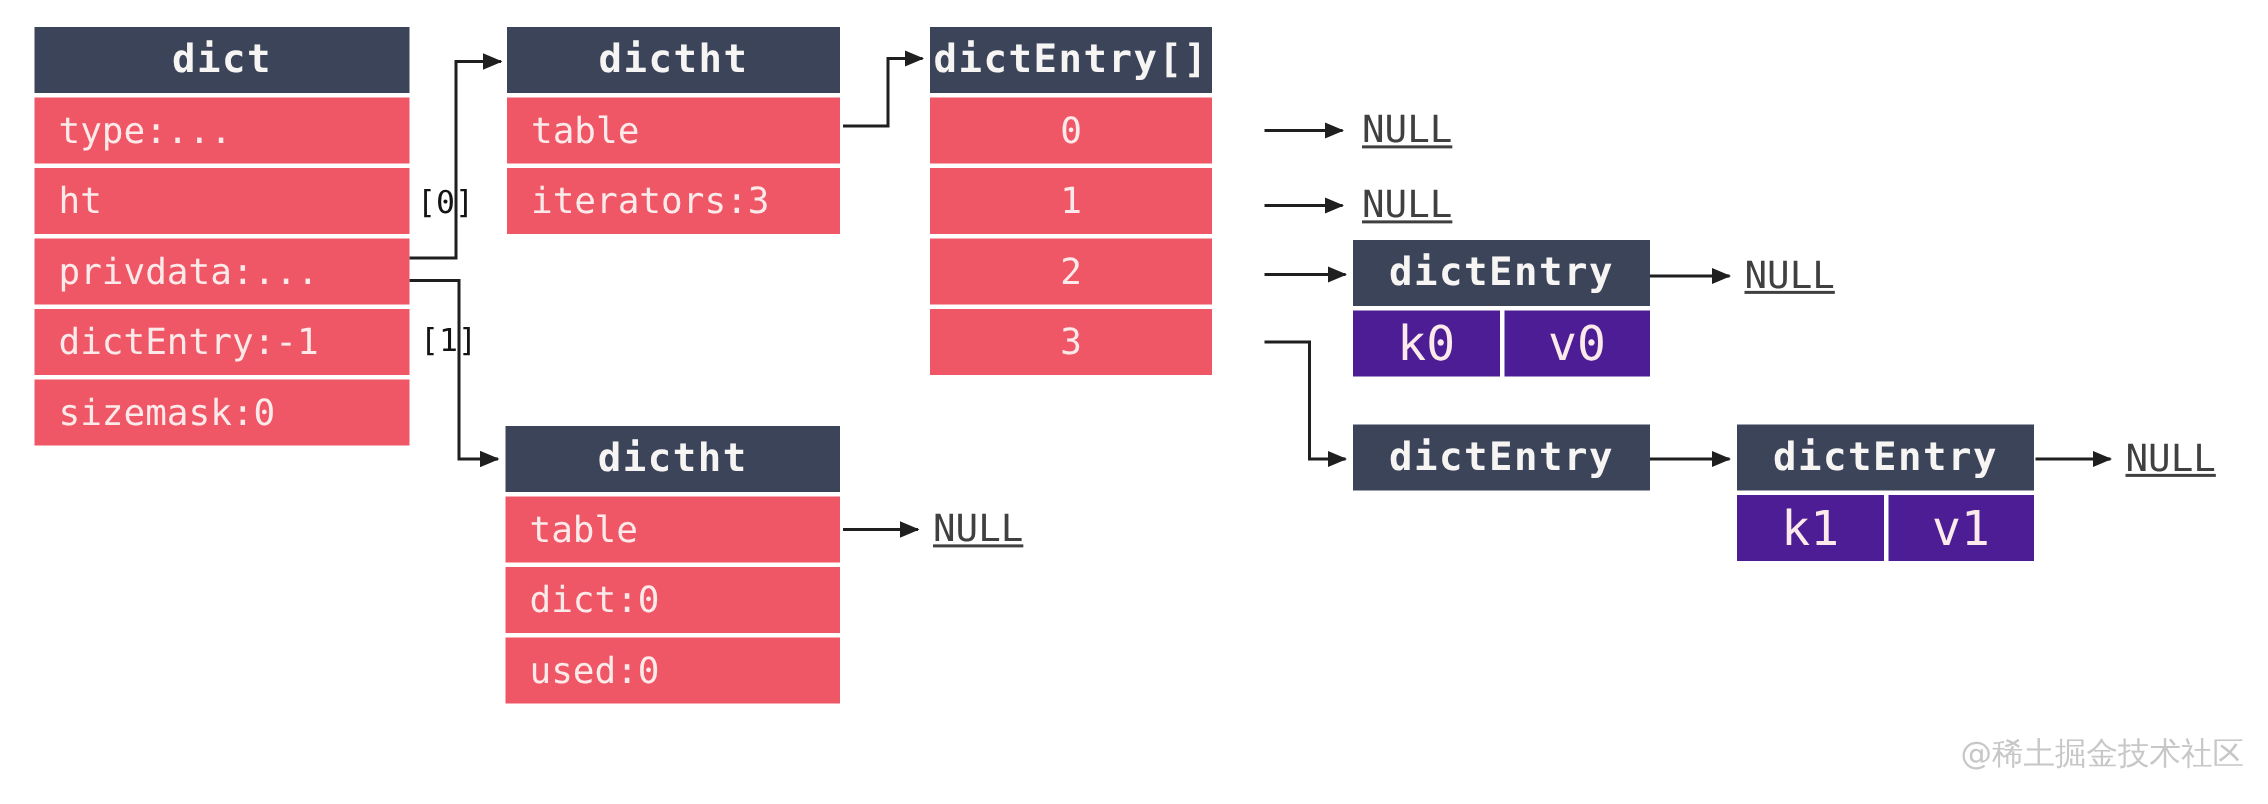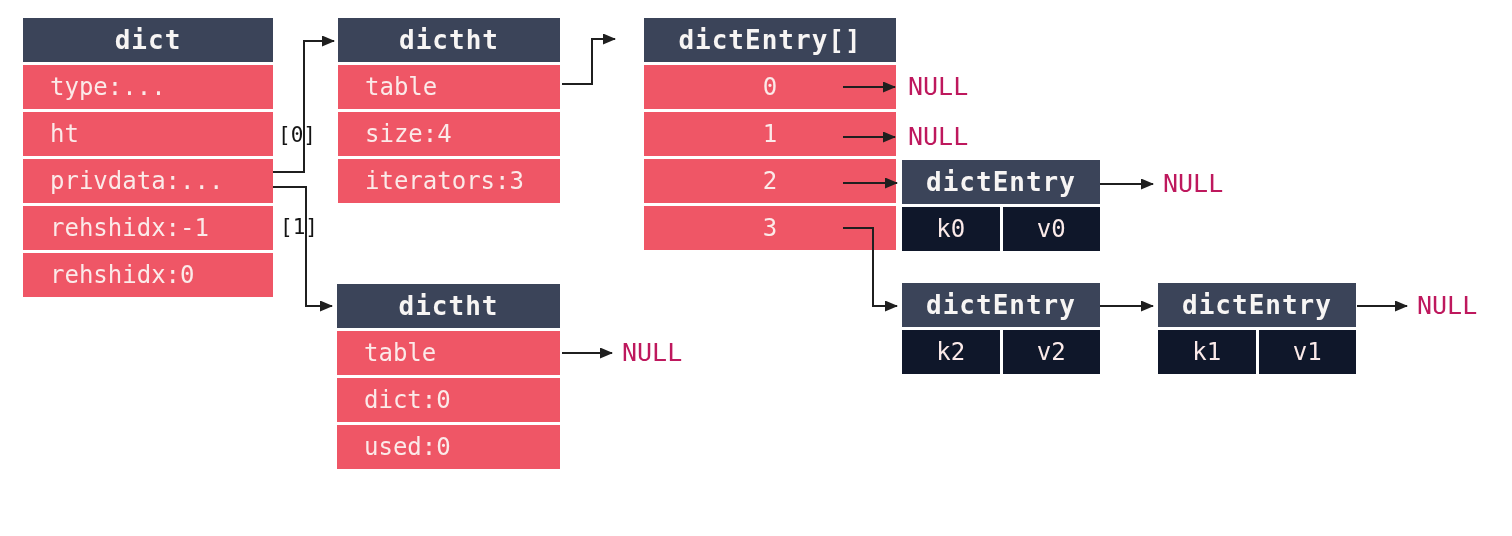--- a/index.html
+++ b/index.html
@@ -30,49 +30,50 @@
     justify-content: center;
     flex: 0 0 44px;
   }
   .row {
     height: 44px;
     background: #ef5666;
     color: #fbeae9;
     font-size: 24px;
     display: flex;
     align-items: center;
-    padding-left: 27px;
+    padding-left: 16px;
     box-sizing: border-box;
     flex: 0 0 44px;
   }
   .row.center {
     justify-content: center;
     padding-left: 0;
   }
   .kv {
     display: flex;
     gap: 3px;
     height: 44px;
     flex: 0 0 44px;
   }
   .cell {
     flex: 1;
-    background: #0f172a;
+    background: #4c1d95;
     color: #fbeae9;
-    font-size: 24px;
+    font-size: 32px;
     display: flex;
     align-items: center;
     justify-content: center;
   }
   .nulltxt {
     position: absolute;
     font-size: 25px;
-    color: #be185d;
+    color: #404040;
     transform: translateY(-52%);
     white-space: nowrap;
+    text-decoration: underline;
   }
   .idxlabel {
     position: absolute;
     font-size: 21px;
     color: #141414;
     transform: translateY(-50%);
     white-space: nowrap;
   }
   .overlay {
     position: absolute;
@@ -96,63 +97,58 @@
 </head>
 <body>
 
 <div class="canvas">
 
   <div class="node" style="left:23px; top:18px; width:250px;">
     <div class="hdr">dict</div>
     <div class="row">type:...</div>
     <div class="row">ht</div>
     <div class="row">privdata:...</div>
-    <div class="row">rehshidx:-1</div>
-    <div class="row">rehshidx:0</div>
+    <div class="row">dictEntry:-1</div>
+    <div class="row">sizemask:0</div>
   </div>
 
   <span class="idxlabel" style="left:278px; top:135px;">[0]</span>
   <span class="idxlabel" style="left:280px; top:227px;">[1]</span>
 
   <div class="node" style="left:338px; top:18px; width:222px;">
     <div class="hdr">dictht</div>
     <div class="row">table</div>
-    <div class="row">size:4</div>
     <div class="row">iterators:3</div>
   </div>
 
   <div class="node" style="left:337px; top:284px; width:223px;">
     <div class="hdr">dictht</div>
     <div class="row">table</div>
     <div class="row">dict:0</div>
     <div class="row">used:0</div>
   </div>
 
-  <div class="node" style="left:620px; top:18px; width:252px;margin-left:24px;">
+  <div class="node" style="left:620px; top:18px; width:188px;">
     <div class="hdr">dictEntry[]</div>
     <div class="row center">0</div>
     <div class="row center">1</div>
     <div class="row center">2</div>
     <div class="row center">3</div>
   </div>
 
   <div class="node" style="left:902px; top:160px; width:198px;">
     <div class="hdr">dictEntry</div>
     <div class="kv">
       <div class="cell">k0</div>
       <div class="cell">v0</div>
     </div>
   </div>
 
   <div class="node" style="left:902px; top:283px; width:198px;">
     <div class="hdr">dictEntry</div>
-    <div class="kv">
-      <div class="cell">k2</div>
-      <div class="cell">v2</div>
-    </div>
   </div>
 
   <div class="node" style="left:1158px; top:283px; width:198px;">
     <div class="hdr">dictEntry</div>
     <div class="kv">
       <div class="cell">k1</div>
       <div class="cell">v1</div>
     </div>
   </div>
 
@@ -174,14 +170,15 @@
     <path class="conn" d="M843,87 H895" marker-end="url(#ah)"></path>
     <path class="conn" d="M843,137 H895" marker-end="url(#ah)"></path>
     <path class="conn" d="M843,183 H897" marker-end="url(#ah)"></path>
     <path class="conn" d="M843,228 H873 V306 H897" marker-end="url(#ah)"></path>
     <path class="conn" d="M1100,184 H1153" marker-end="url(#ah)"></path>
     <path class="conn" d="M1100,306 H1153" marker-end="url(#ah)"></path>
     <path class="conn" d="M1357,306 H1407" marker-end="url(#ah)"></path>
     <path class="conn" d="M562,353 H612" marker-end="url(#ah)"></path>
   </svg>
 
+  <span class="watermark">@稀土掘金技术社区</span>
 
 </div>
 
 </body></html>

